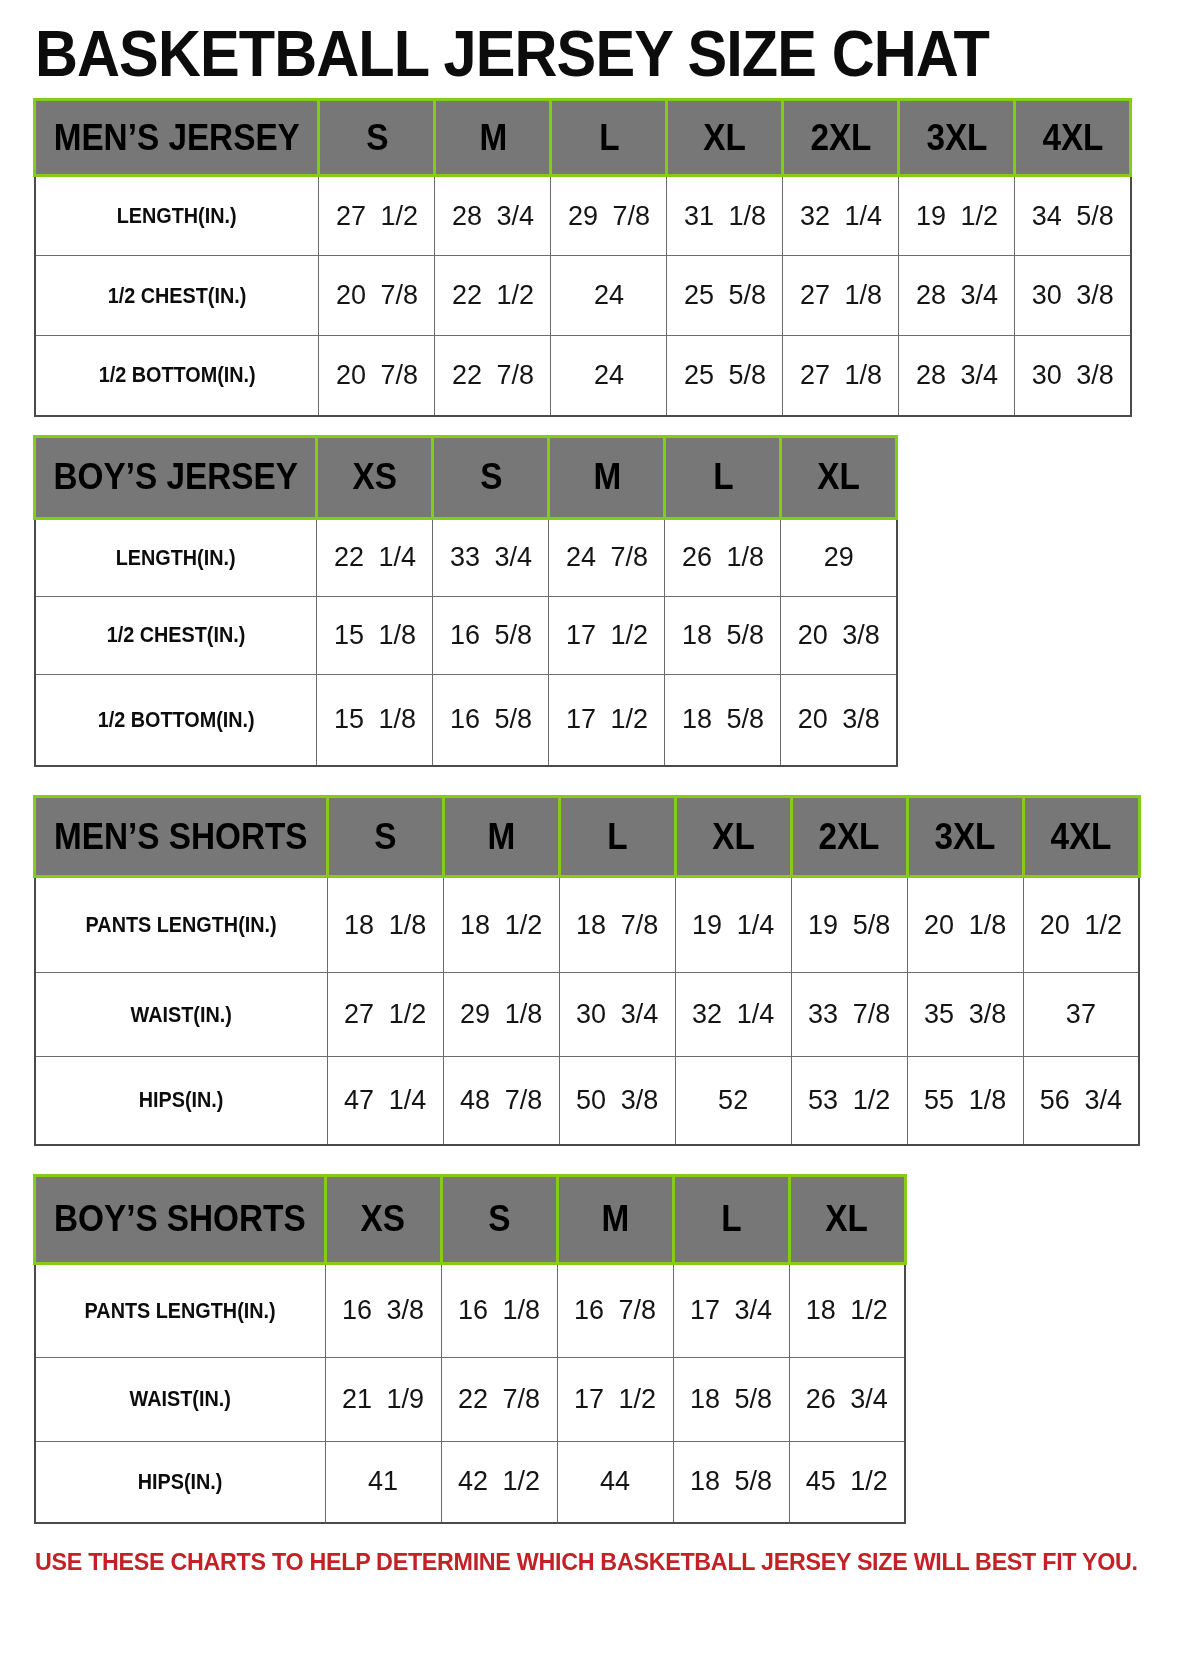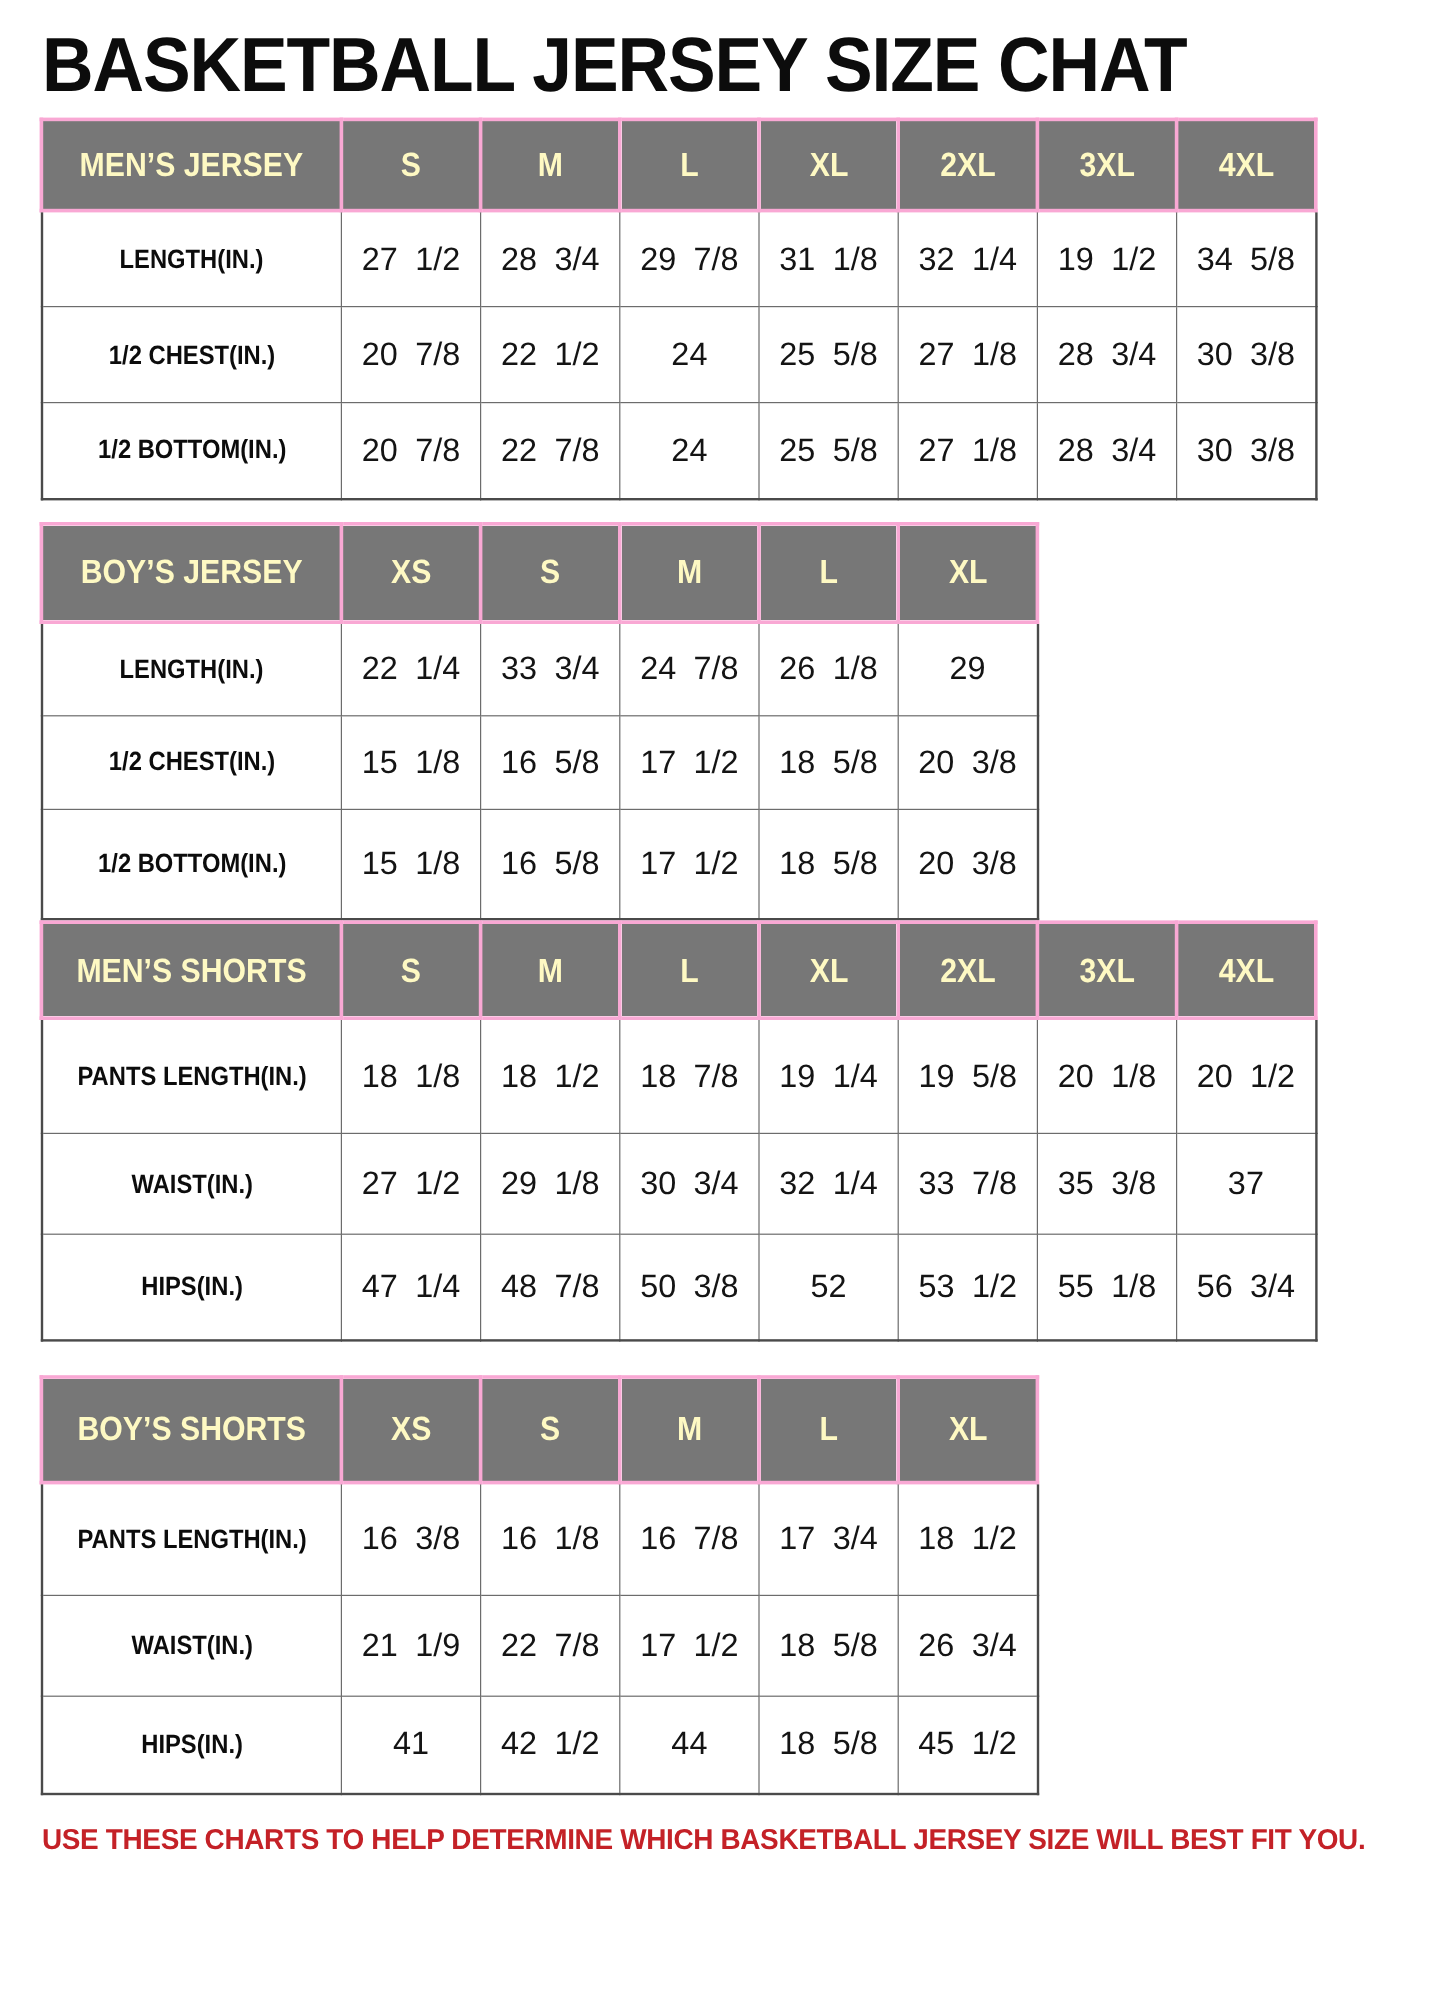--- a/index.html
+++ b/index.html
@@ -50,23 +50,23 @@
     border:2px solid #4a4a4a;
   }
   .size-table th, .size-table td{
     text-align:center;
     vertical-align:middle;
     padding:0 4px;
     overflow:hidden;
   }
   .size-table thead th{
     background:var(--hdr,#777777);
-    color:#fef9c3;
-    border:3px solid #f9a8d4;
-    font-size:28px;
+    color:#000000;
+    border:3px solid #84cc16;
+    font-size:37px;
     font-weight:bold;
   }
   .size-table tbody th{
     font-size:22px;
     font-weight:bold;
     color:#0c0c0c;
     border:1.5px solid #6c6c6c;
     background:#fff;
     line-height:1.08;
   }
@@ -83,21 +83,21 @@
     transform:scaleX(0.9);
     transform-origin:center;
     white-space:normal;
   }
   thead .cond{ white-space:nowrap; }
 
   
   .t0{ margin-bottom:18px; }
   .t0 thead tr{ height:76px; } .t0 tbody tr{ height:80px; }
 
-  .t1{ }
+  .t1{ margin-bottom:28px; }
   .t1 thead tr{ height:82px; } .t1 tbody tr{ height:78px; }
   .t1 tbody tr:last-child{ height:92px; }
 
   .t2{ margin-bottom:28px; }
   .t2 thead tr{ height:80px;margin-left:48px; }
   .t2 tbody tr:nth-child(1){ height:96px; }
   .t2 tbody tr:nth-child(2){ height:84px; }
   .t2 tbody tr:nth-child(3){ height:88px; }
 
   .t3{ margin-bottom:4px; }

